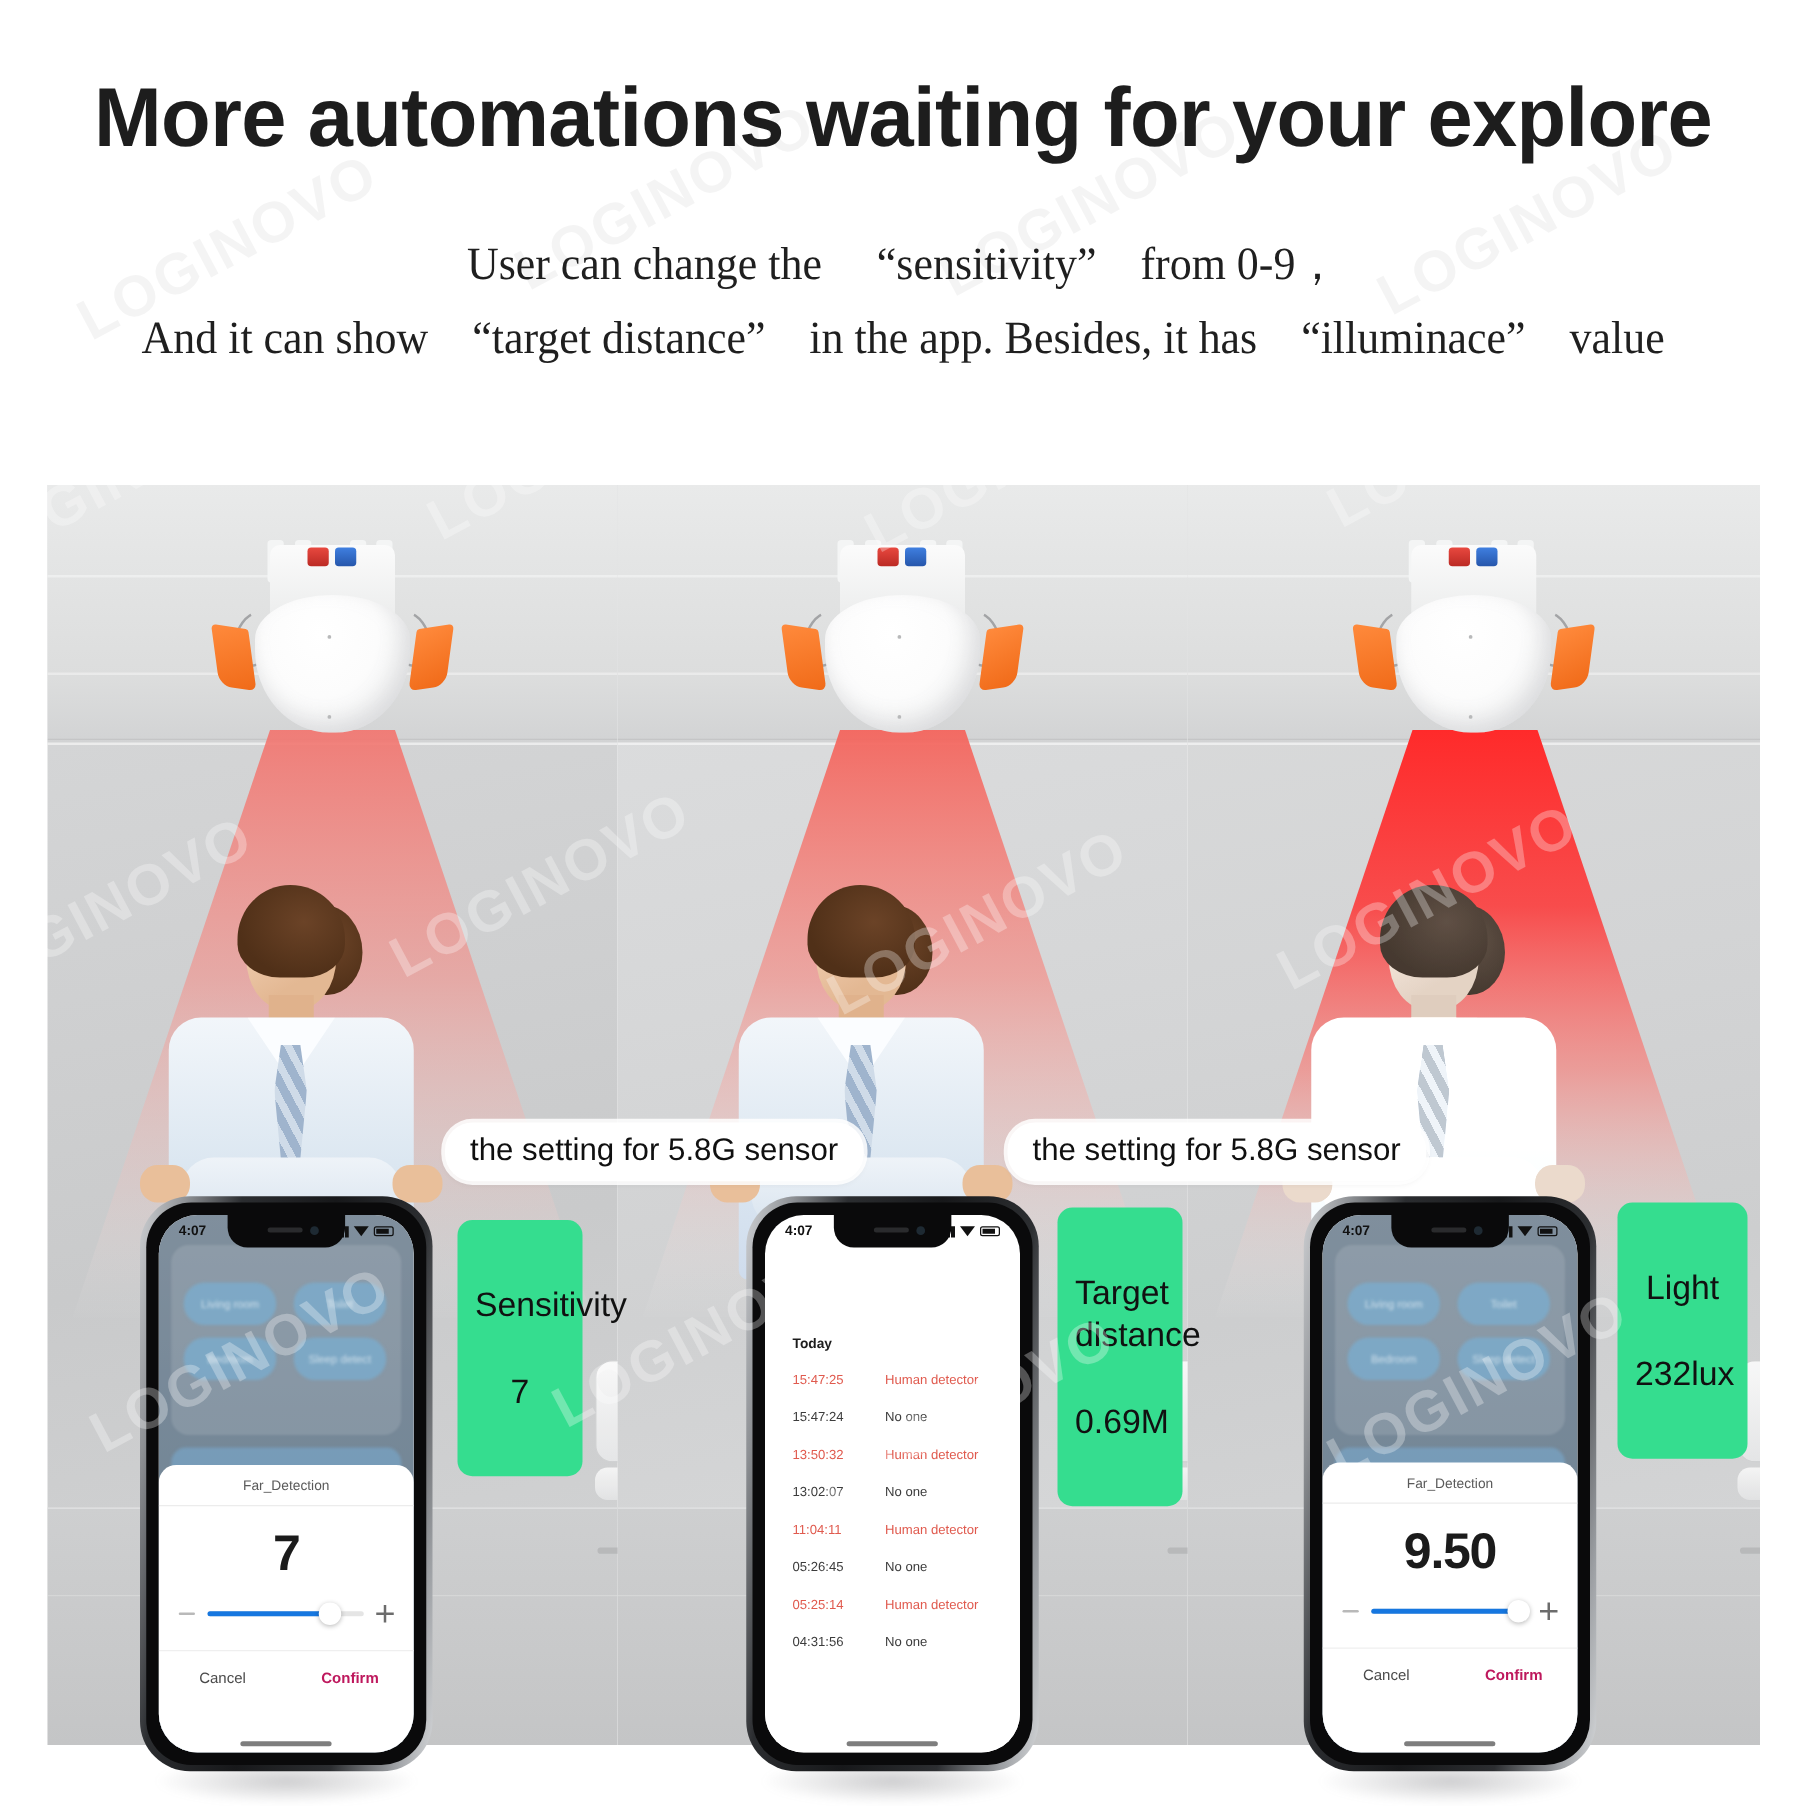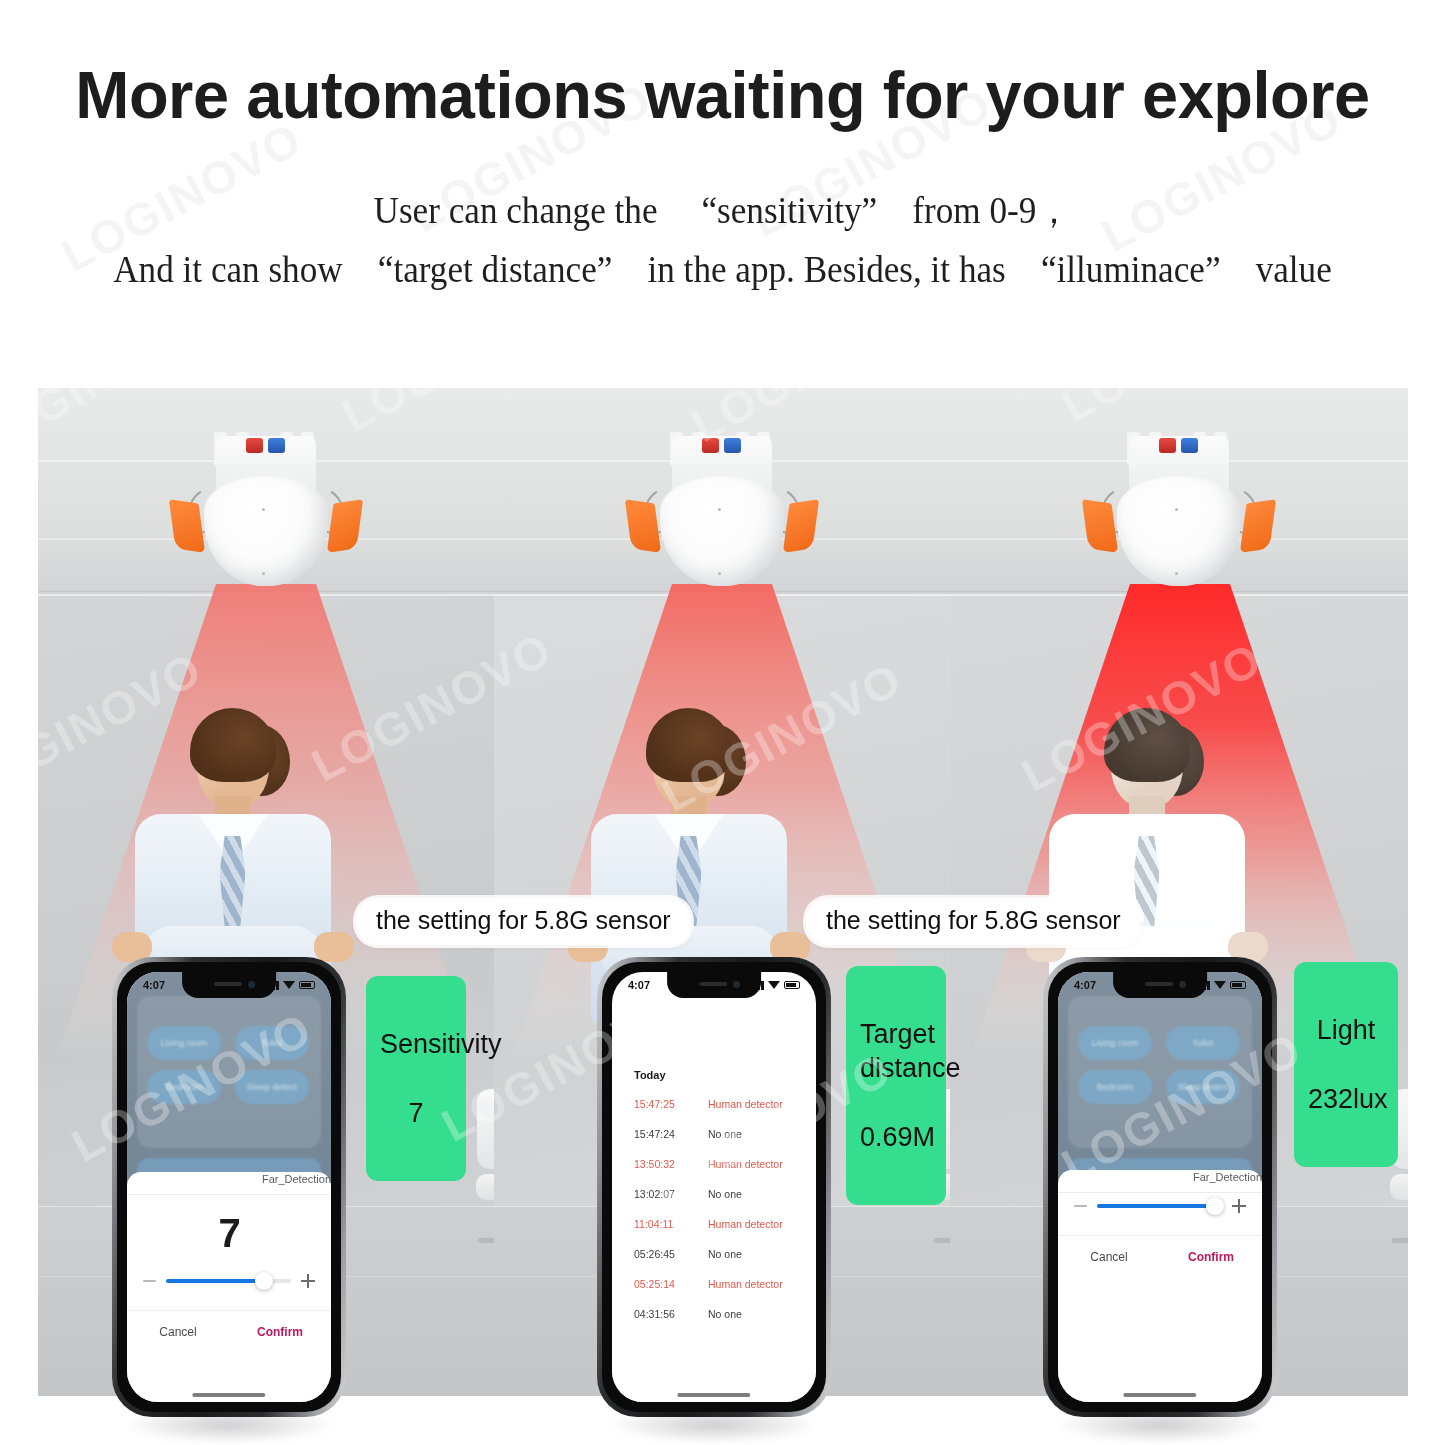--- a/index.html
+++ b/index.html
@@ -247,21 +247,21 @@
   }
   .appbg .row .rv { margin-left: auto; opacity: 0.7; }
   .appbg .ic { width: 14px; height: 11px; margin-right: 8px; border: 1.4px solid rgba(255,255,255,0.75); border-radius: 3px; }
 
   
   .sheet {
     position: absolute; left: 0; right: 0; bottom: 0; z-index: 9;
     background: #ffffff; border-radius: 14px 14px 0 0;
     display: flex; flex-direction: column;
   }
-  .sheet .sh-title { text-align: right; font-size: 11px; color: #5a5a5a; padding: 1px 0 9px; }
+  .sheet .sh-title { text-align: center; font-size: 11px; color: #5a5a5a; padding: 11px 0 9px; }
   .sheet .sh-div { height: 1px; background: #ececec; }
   .sheet .sh-val { text-align: center; font-size: 40px; font-weight: 700; color: #1b1b1b; padding: 16px 0 12px; letter-spacing: -1px; }
   .sheet .sh-slider { display: flex; align-items: center; padding: 6px 16px 22px; gap: 10px; }
   .sheet .minus { width: 13px; height: 2px; background: #b9b9b9; border-radius: 2px; flex: 0 0 auto; }
   .sheet .plus { position: relative; width: 14px; height: 14px; flex: 0 0 auto; }
   .sheet .plus::before, .sheet .plus::after { content:''; position:absolute; background:#6c6c6c; }
   .sheet .plus::before { left:0; top:6px; width:14px; height:2px; }
   .sheet .plus::after { left:6px; top:0; width:2px; height:14px; }
   .sheet .track { position: relative; flex: 1 1 auto; height: 4px; background: #e5e5e5; border-radius: 3px; }
   .sheet .fill { position: absolute; left: 0; top: 0; height: 4px; background: #1677e0; border-radius: 3px; }
@@ -675,20 +675,21 @@
             <div class="row" style="top:236px;">
               <span class="ic"></span>
               <span>Fading Time</span>
               <span class="rv">30 Min</span>
             </div>
           </div>
 
           <div class="sheet" style="height:232px;">
             <div class="sh-title">Far_Detection</div>
             <div class="sh-div"></div>
+            <div class="sh-val">9.50</div>
             <div class="sh-slider">
               <div class="minus"></div>
               <div class="track">
                 <div class="fill" style="width:94%;"></div>
                 <div class="knob" style="left:calc(94% - 9px);"></div>
               </div>
               <div class="plus"></div>
             </div>
             <div class="sh-actions">
               <div class="cancel">Cancel</div>

